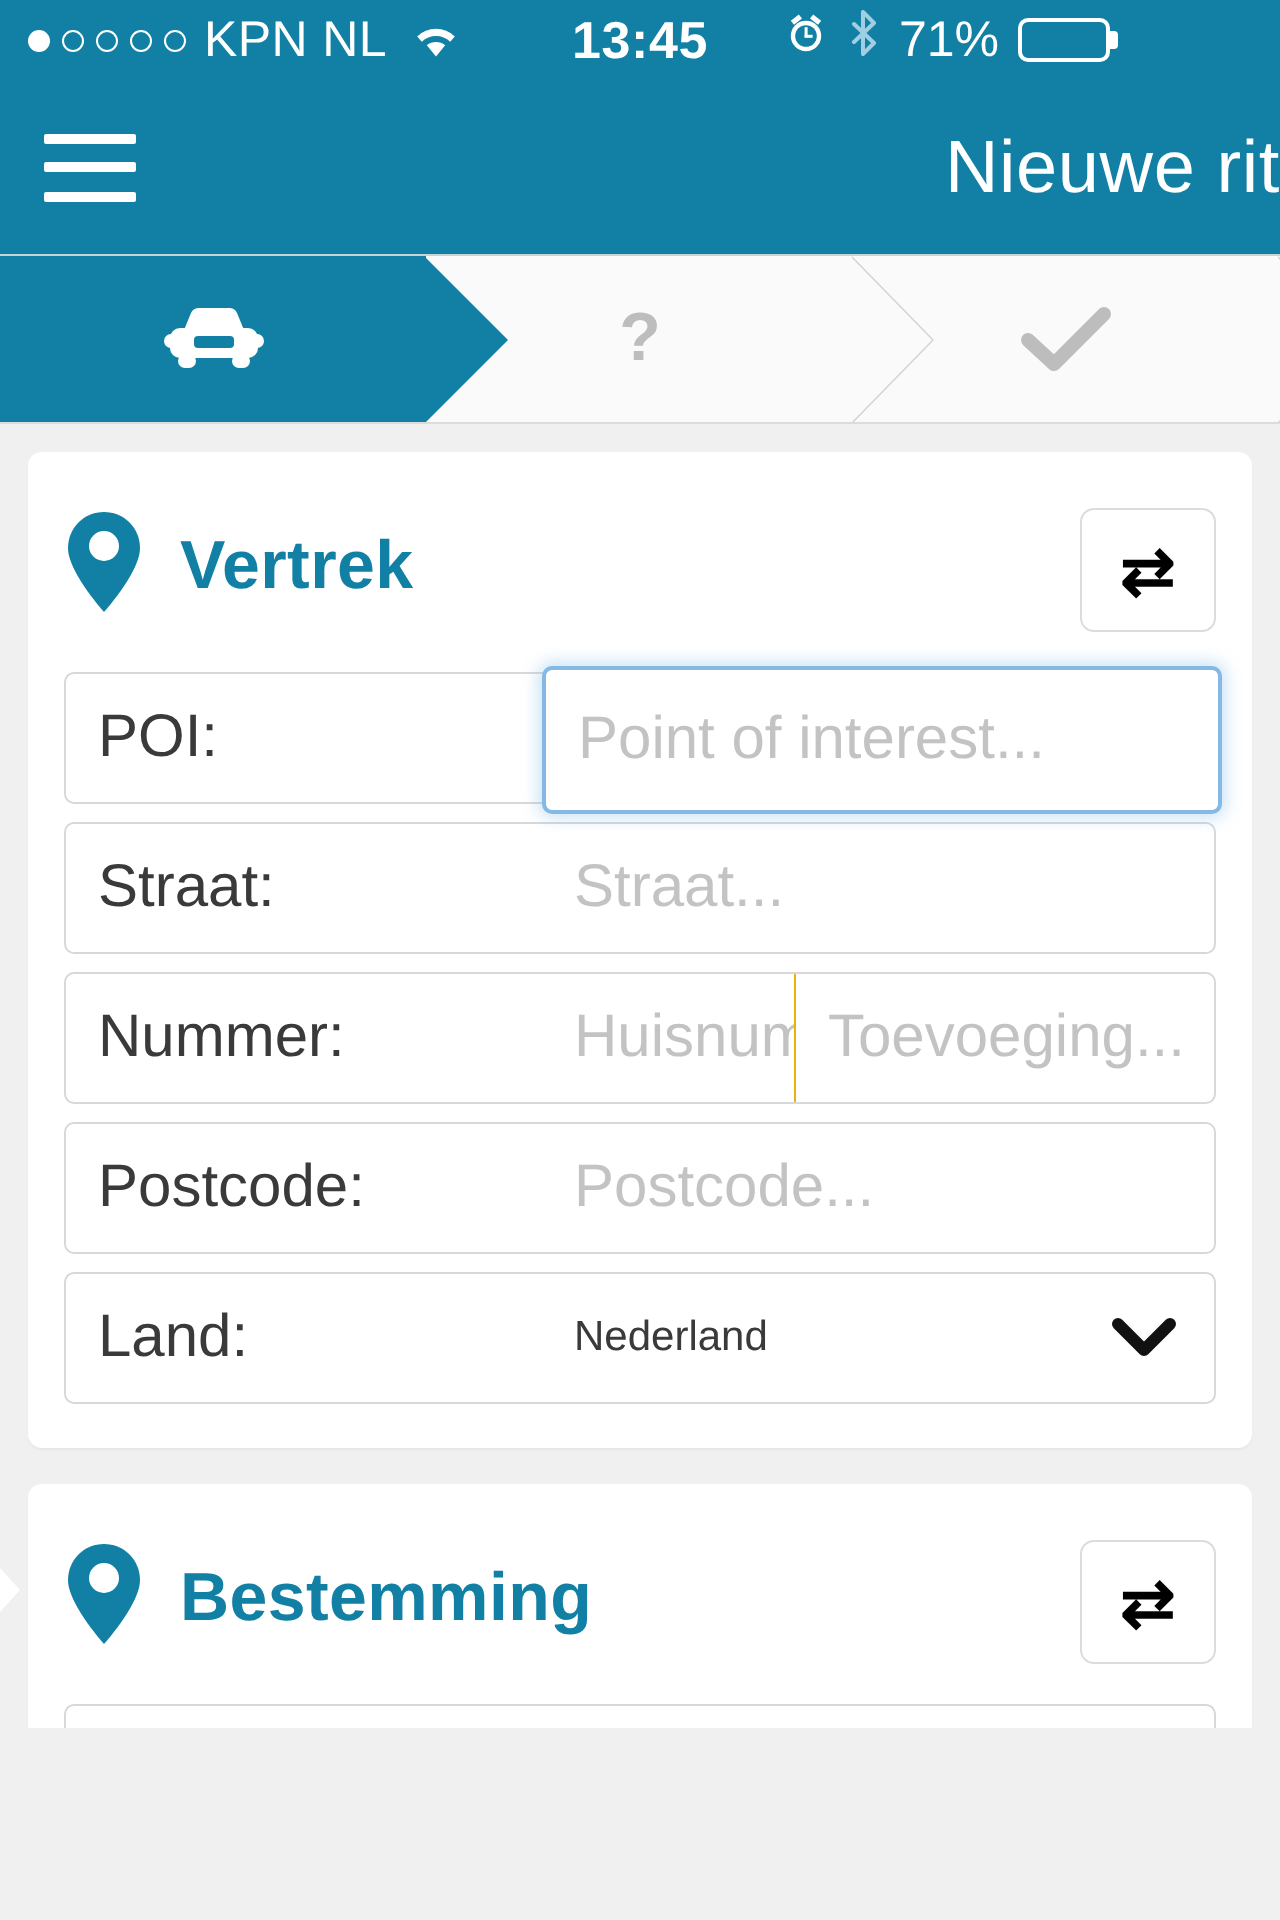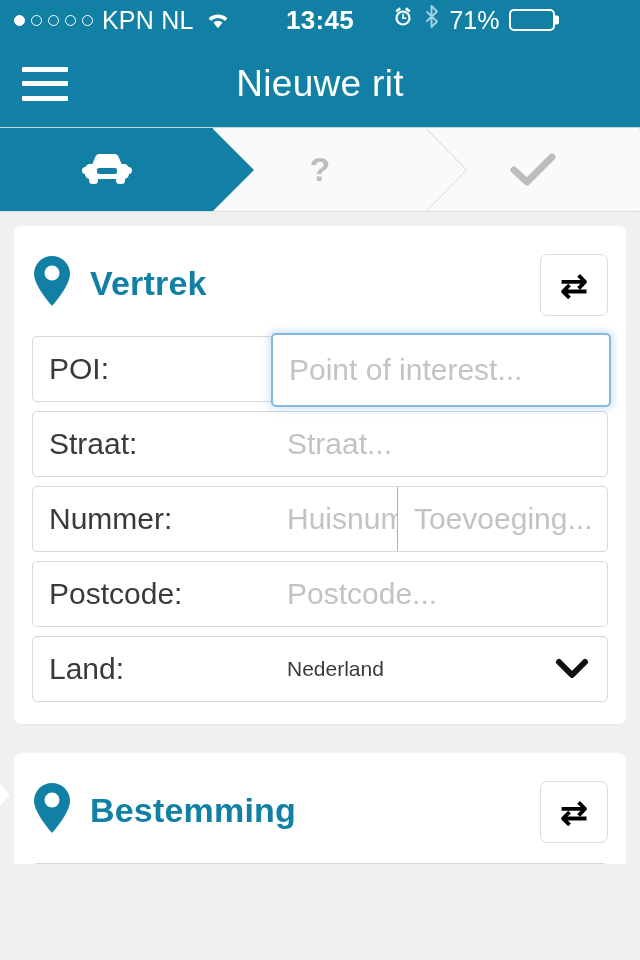--- a/index.html
+++ b/index.html
@@ -114,21 +114,21 @@
     cursor: pointer;
   }
   .hamburger span {
     display: block;
     height: 5px;
     background: #ffffff;
     border-radius: 1px;
   }
   .nav-title {
     width: 100%;
-    text-align: center;
+    text-align: right;
     color: #ffffff;
     font-size: 37px;
     font-weight: normal;
     letter-spacing: 0.3px;
   }
 
   
   .steps {
     height: 84px;
     background: #fafafa;
@@ -189,21 +189,21 @@
     position: relative;
     height: 747px;
     background: #f0f0f0;
     padding: 14px 0 0 0;
     overflow: hidden;
   }
 
   .card {
     background: #ffffff;
     border-radius: 7px;
-    margin: 0 14px 29px 14px;
+    margin: 0 14px 18px 14px;
     padding: 26px 18px 22px 18px;
     box-shadow: 0 1px 1px rgba(0,0,0,0.04);
   }
 
   .card-head {
     display: flex;
     align-items: center;
     margin-bottom: 22px;
     position: relative;
     min-height: 62px;

